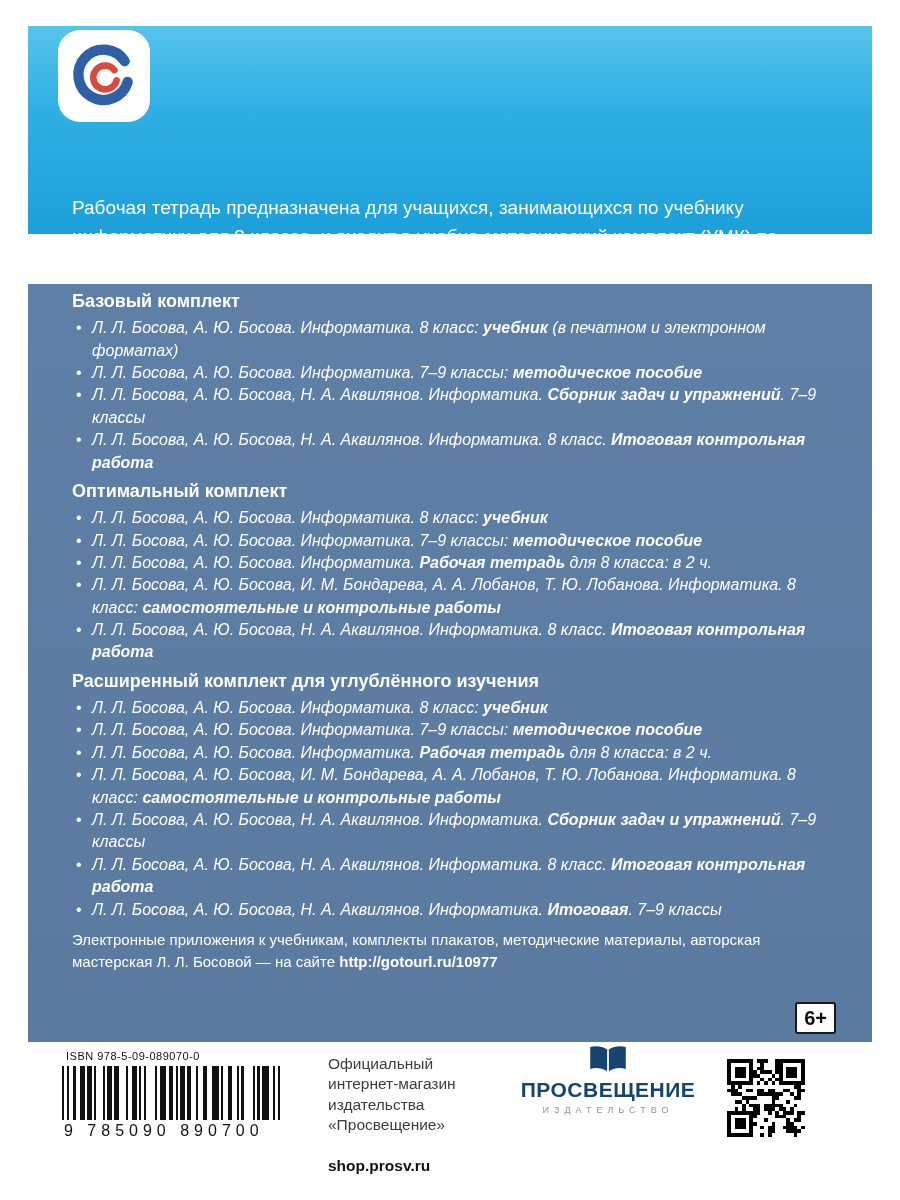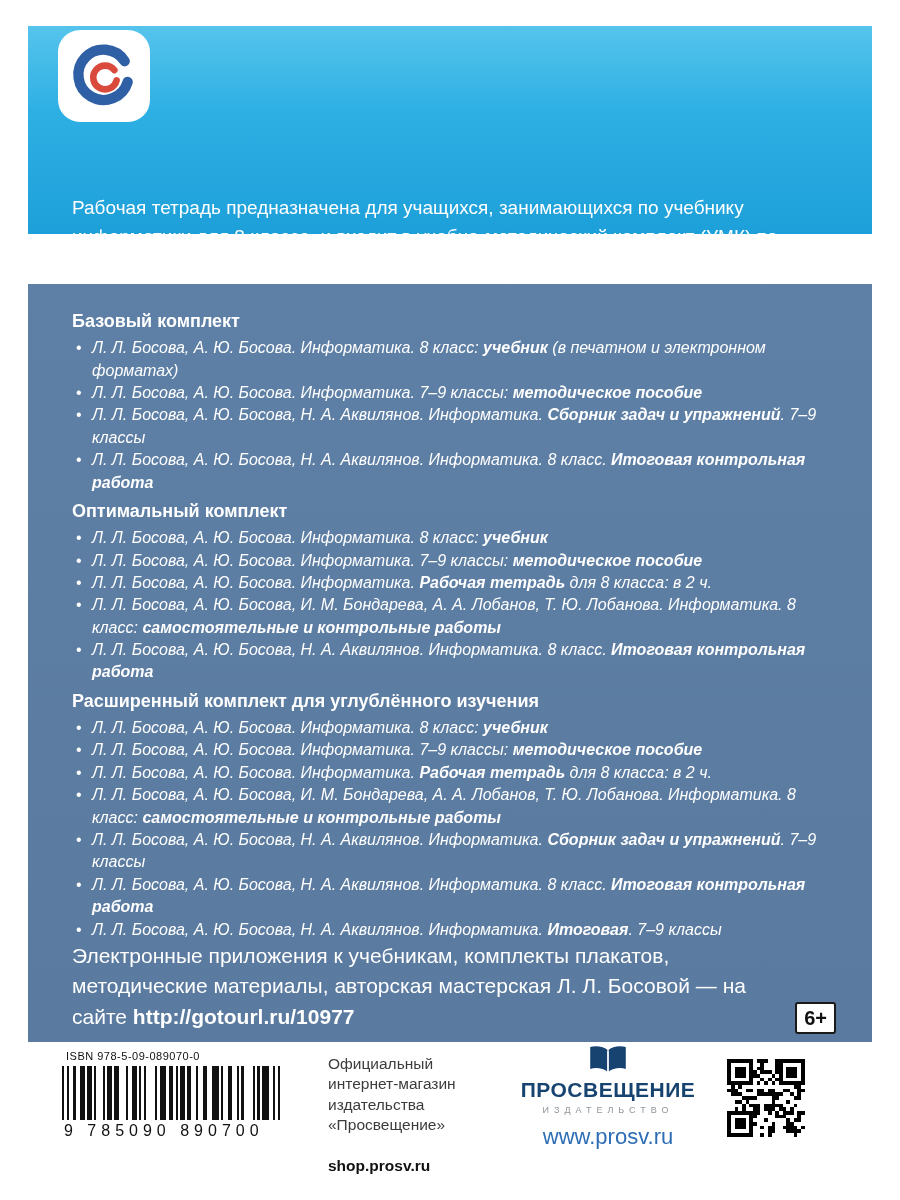--- a/index.html
+++ b/index.html
@@ -11,27 +11,27 @@
   .band-top { position:absolute; left:28px; top:26px; width:844px; height:208px;
               background:linear-gradient(180deg,#55c4ec 0%, #2fb0e4 40%, #1d9fd9 100%); }
   .logo-box { position:absolute; left:30px; top:4px; width:92px; height:92px;
               background:#ffffff; border-radius:22px; display:flex; align-items:center; justify-content:center; }
   .intro { position:absolute; left:44px; top:168px; width:768px;
            color:#ffffff; font-size:19px; line-height:1.5; }
 
   
   .band-mid { position:absolute; left:28px; top:284px; width:844px; height:758px;
               background:linear-gradient(180deg,#5f80a6 0%, #5a7a9f 100%);
-              padding:20px 38px 0 44px; overflow:hidden; }
+              padding:0 38px 0 44px; overflow:hidden; }
   .sec-title { color:#ffffff; font-weight:bold; font-size:18px; line-height:1.4; margin:5px 0 3px; }
   .book-item { display:flex; color:#ffffff; font-size:16px; line-height:1.4; }
   .bullet { flex:none; width:20px; padding-left:4px; }
   .item-text { font-style:italic; }
   .bseg { font-weight:bold; }
-  .note { color:#ffffff; font-size:21px; line-height:1.45; width:724px; }
+  .note { color:#ffffff; font-size:15px; line-height:1.45; margin-top:8px; width:724px; }
   .note .link { font-weight:bold; }
   .age-badge { position:absolute; right:36px; bottom:8px; background:#ffffff;
                border:2px solid #1a1a1a; border-radius:3px; color:#111111;
                font-weight:bold; font-size:20px; padding:3px 7px; line-height:1.1; }
 
   
   .footer { position:absolute; left:28px; top:1042px; width:844px; height:132px; background:#ffffff; }
   .isbn { position:absolute; left:34px; top:8px; width:252px; }
   .isbn-line { font-size:11px; color:#111111; letter-spacing:0.5px; margin-left:4px; }
   .barcode-svg { display:block; margin-top:4px; background:#ffffff; }
@@ -193,21 +193,20 @@
       <div class="shop-url">shop.prosv.ru</div>
     </div>
 
     <div class="pub">
       <svg class="pub-icon" width="44" height="32" viewBox="0 0 48 36">
         <path d="M24 7 C19 2.5 10 1.5 4 3.5 V28 C10 26 19 27 24 31.5 C29 27 38 26 44 28 V3.5 C38 1.5 29 2.5 24 7 Z" fill="#16436f"></path>
         <path d="M24 7 V31.5" stroke="#ffffff" stroke-width="2" fill="none"></path>
       </svg>
       <div class="pub-name">ПРОСВЕЩЕНИЕ</div>
       <div class="pub-sub">ИЗДАТЕЛЬСТВО</div>
-      <div class="pub-url">www.prosv.ru</div>
     </div>
 
     <div class="qr">
       <svg id="qr-svg" viewBox="0 0 25 25" shape-rendering="crispEdges">
           <rect x="2" y="2" width="1" height="1" fill="#000"></rect>
           <rect x="3" y="2" width="1" height="1" fill="#000"></rect>
           <rect x="4" y="2" width="1" height="1" fill="#000"></rect>
           <rect x="5" y="2" width="1" height="1" fill="#000"></rect>
           <rect x="6" y="2" width="1" height="1" fill="#000"></rect>
           <rect x="7" y="2" width="1" height="1" fill="#000"></rect>

